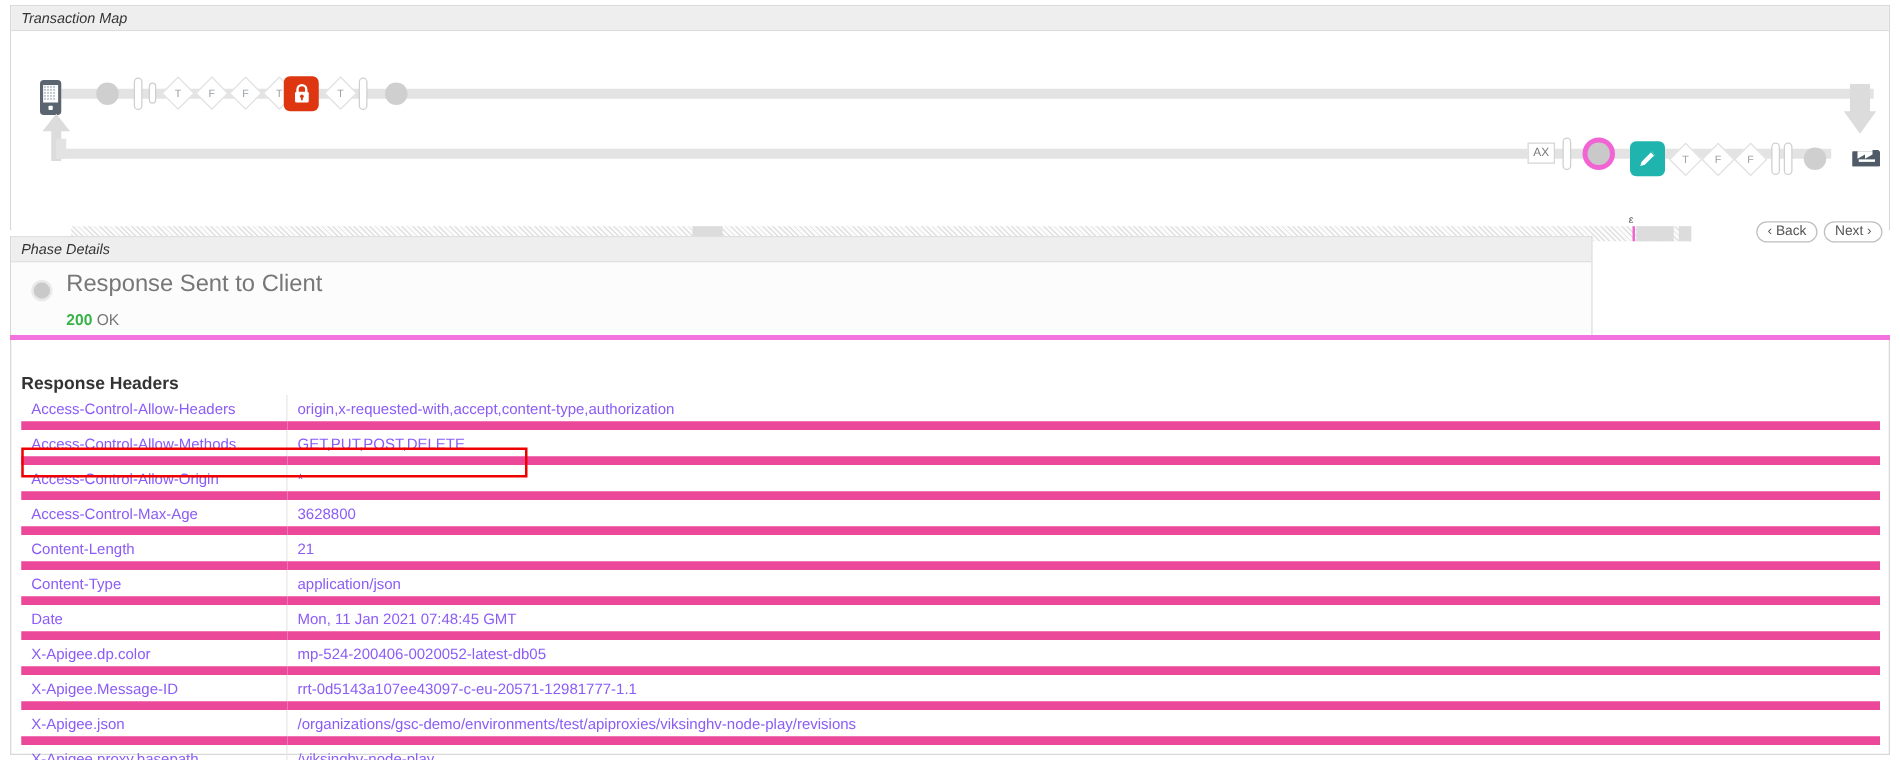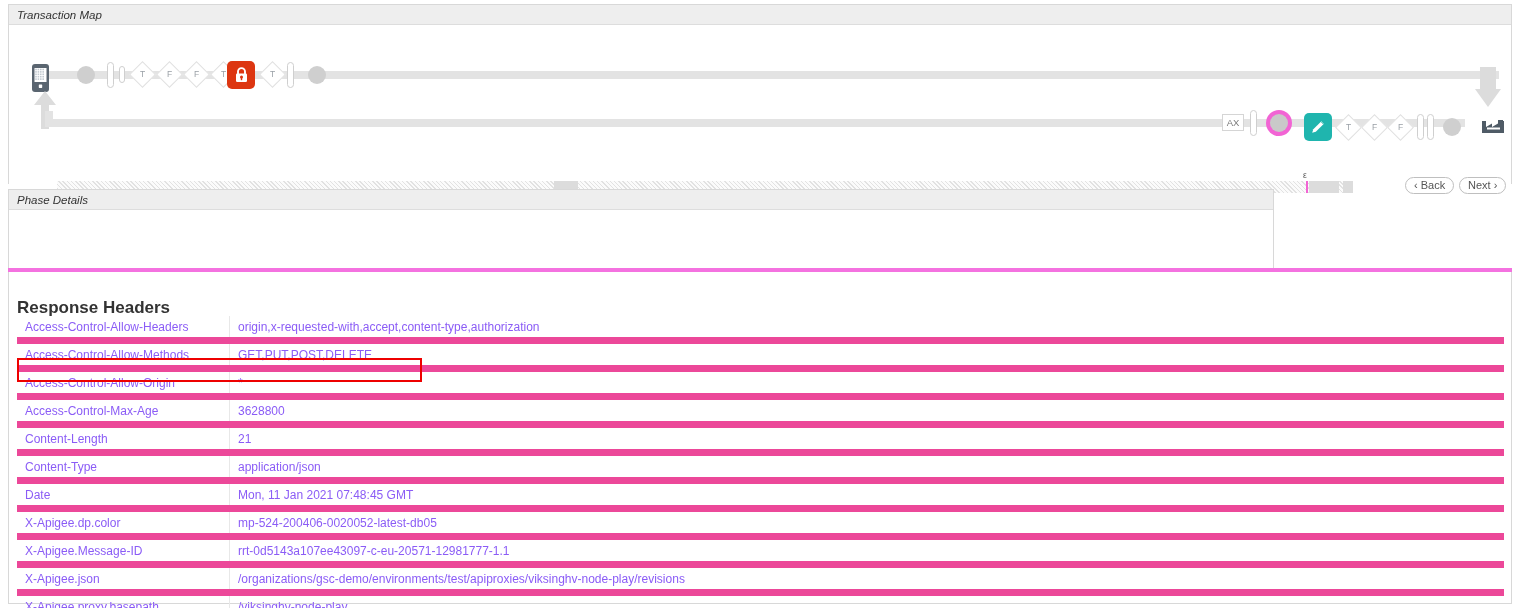--- a/index.html
+++ b/index.html
@@ -238,21 +238,21 @@
   #headers-panel {
     top: 272px;
     width: 1504px;
     height: 332px;
     border-top: none;
   }
   .section-title {
     position: absolute;
     left: 8px;
     top: 26px;
-    font-size: 17px;
+    font-size: 14px;
     font-weight: bold;
     color: #333333;
   }
   table.hdrs {
     position: absolute;
     left: 8px;
     top: 44px;
     width: 1487px;
     border-collapse: collapse;
     table-layout: fixed;
@@ -418,20 +418,28 @@
       <button class="navbtn" style="left:1396px; top:152px;">‹ Back</button>
       <button class="navbtn" style="left:1450px; top:152px;">Next ›</button>
 
     </div>
   </div>
 
   <div class="panel" id="phase-panel">
     <div class="panel-header">
       <span>Phase Details</span>
     </div>
+    <div id="phase-body">
+      <div class="phase-dot"></div>
+      <div class="phase-title">Response Sent to Client</div>
+      <div class="phase-status">
+        <span class="code">200</span>
+        <span>OK</span>
+      </div>
+    </div>
   </div>
 
   <div class="magenta-rule"></div>
 
   <div class="panel" id="headers-panel">
     <div class="section-title">Response Headers</div>
     <table class="hdrs">
       <tbody id="hdr-rows">
           <tr>
             <td class="k">Access-Control-Allow-Headers</td>

